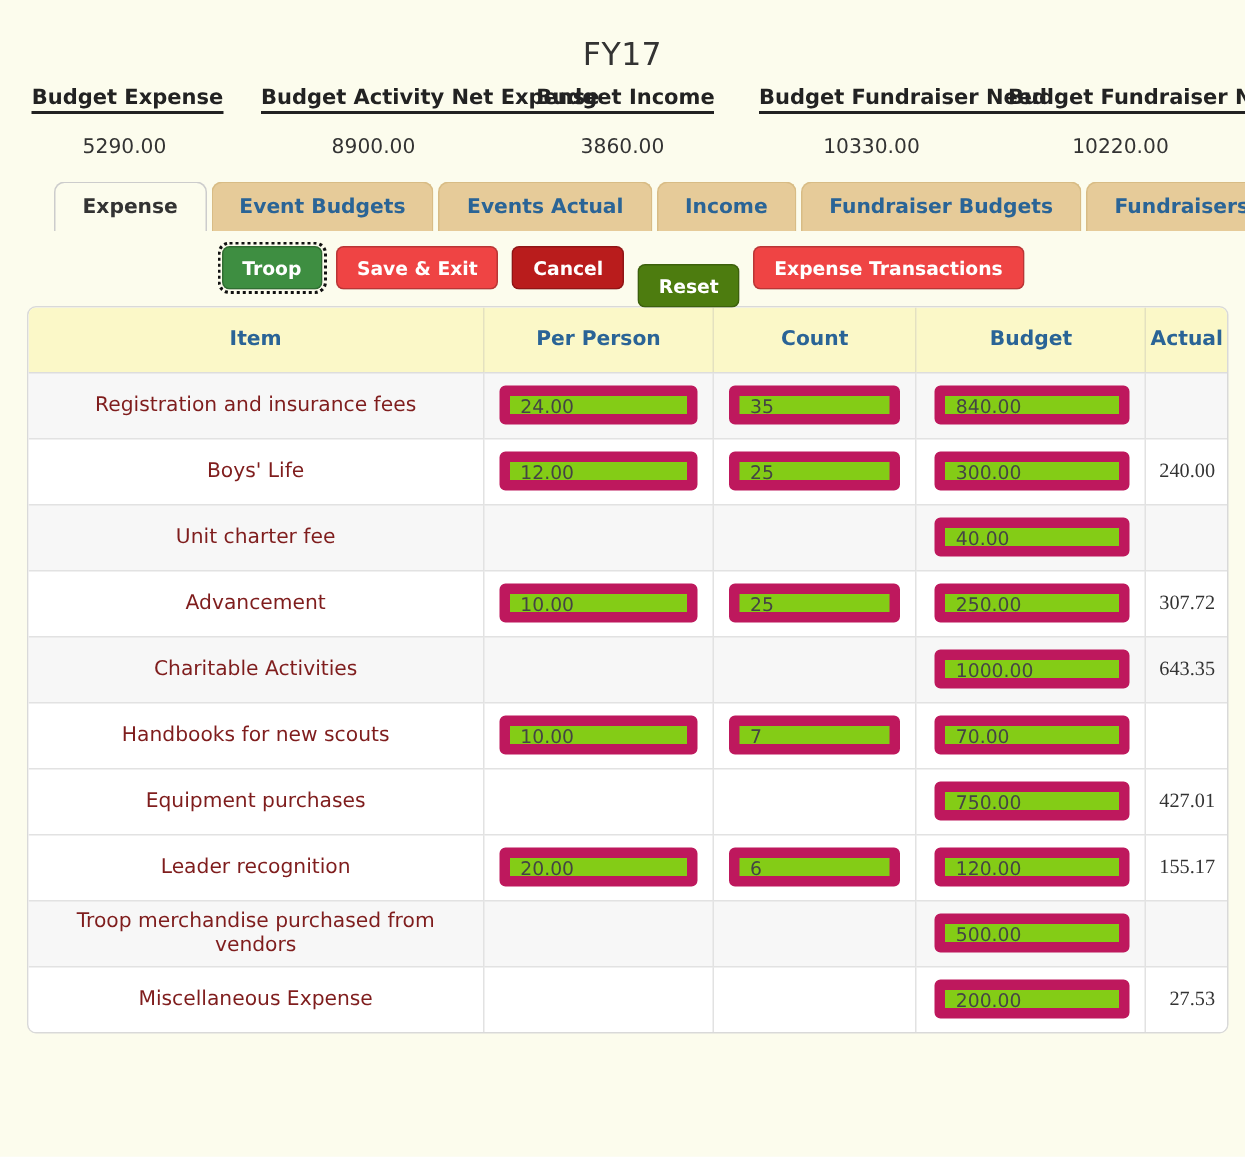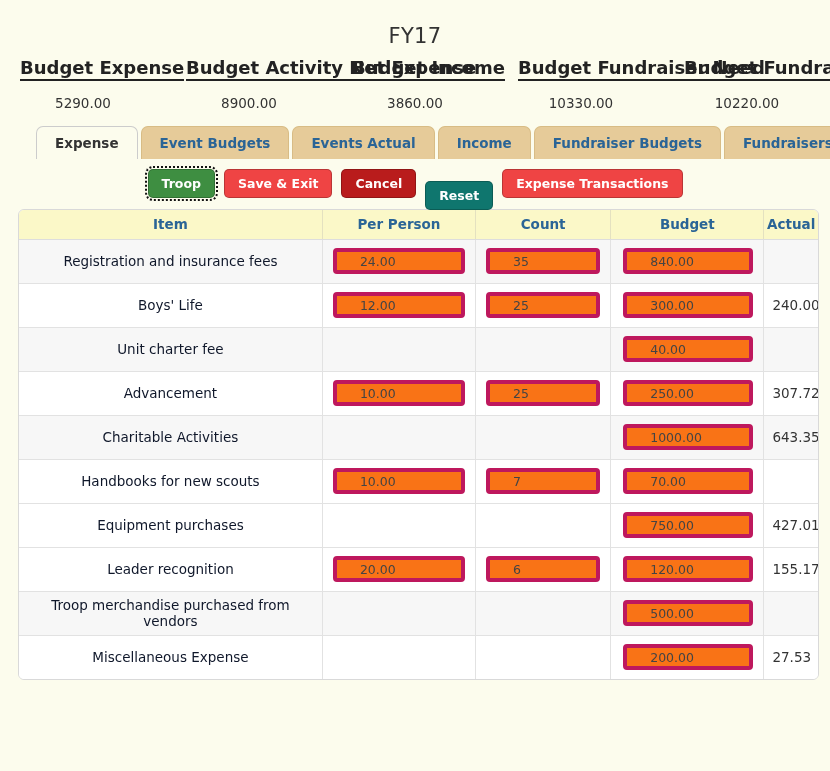--- a/index.html
+++ b/index.html
@@ -28,24 +28,24 @@
     width: 830px;
     margin-top: 9px;
     display: table;
     table-layout: fixed;
     border-collapse: collapse;
   }
   .summary-row { display: table-row; }
   .summary-head {
     display: table-cell;
     text-align: center;
-    font-size: 18px;
+    font-size: 14px;
     font-weight: bold;
     color: #222222;
-    padding: 0 4px 1px 20px;
+    padding: 0 4px 1px 8px;
     white-space: nowrap;
   }
   .summary-head span {
     border-bottom: 2px solid #222222;
     padding-bottom: 1px;
     display: inline-block;
   }
   .summary-val {
     display: table-cell;
     text-align: center;
@@ -105,86 +105,86 @@
     color: #ffffff;
     border-radius: 5px;
     border: 1px solid rgba(0,0,0,.22);
     cursor: pointer;
     user-select: none;
     white-space: nowrap;
   }
   .btn-green   { background: #ef4444; }
   .btn-save    { background: #3e8e41; outline: 2px dotted #111111; outline-offset: 1px; }
   .btn-red     { background: #b91c1c; }
-  .btn-orange  { background: #0f766e; margin-top: 24px; }
+  .btn-orange  { background: #4d7c0f; margin-top: 24px; }
 
   
   .table-wrap {
     margin: 11px 11px 0 18px;
     border: 1px solid #d9d9d9;
     border-radius: 6px;
     overflow: hidden;
     background: #ffffff;
   }
   table.grid {
     width: 100%;
     border-collapse: collapse;
     table-layout: fixed;
   }
   table.grid th {
     background: #fbf8c8;
     color: #2a6496;
     font-size: 13.5px;
     font-weight: bold;
     text-align: center;
-    height: 29px;
+    height: 43px;
     border-right: 1px solid #e4e1c0;
     border-bottom: 1px solid #dddddd;
   }
   table.grid th:last-child { border-right: none; }
   table.grid td {
     border-right: 1px solid #e2e2e2;
     border-bottom: 1px solid #e2e2e2;
     height: 44px;
     vertical-align: middle;
   }
-  table.grid td:last-child { border-right: none; }
+  table.grid td:last-child { border-right: none; font-family: Liberation Serif, serif; }
   table.grid tbody tr:last-child td { border-bottom: none; }
   table.grid tbody tr.odd  td { background: #f7f7f7; }
   table.grid tbody tr.even td { background: #ffffff; }
 
   .col-item   { width: 303px; }
   .col-pp     { width: 153px; }
   .col-count  { width: 135px; }
   .col-budget { width: 153px; }
   .col-actual { width: 54px; }
 
   .item-label {
     text-align: center;
     font-size: 13.5px;
-    color: #0f172a;
+    color: #7f1d1d;
     padding: 0 6px;
   }
   .cell-input { text-align: left; padding: 0 10px; }
   .cell-actual {
     text-align: right;
     font-size: 13.5px;
     color: #333333;
     padding: 0 8px;
   }
   .fld {
     width: 100%;
     height: 26px;
     font-family: "DejaVu Sans", "Liberation Sans", sans-serif;
     font-size: 12.5px;
     color: #444444;
-    background: #f97316;
-    border: 4px solid #be185d;
+    background: #84cc16;
+    border: 7px solid #be185d;
     border-radius: 4px;
-    padding: 0 23px;
+    padding: 0 7px;
     outline: none;
   }
   .cell-budget-inner { padding: 0 10px 0 12px; }
   .fld-budget { width: 100%; }
 </style>
 </head>
 <body>
 
 <h1 class="page-title">FY17</h1>
 

